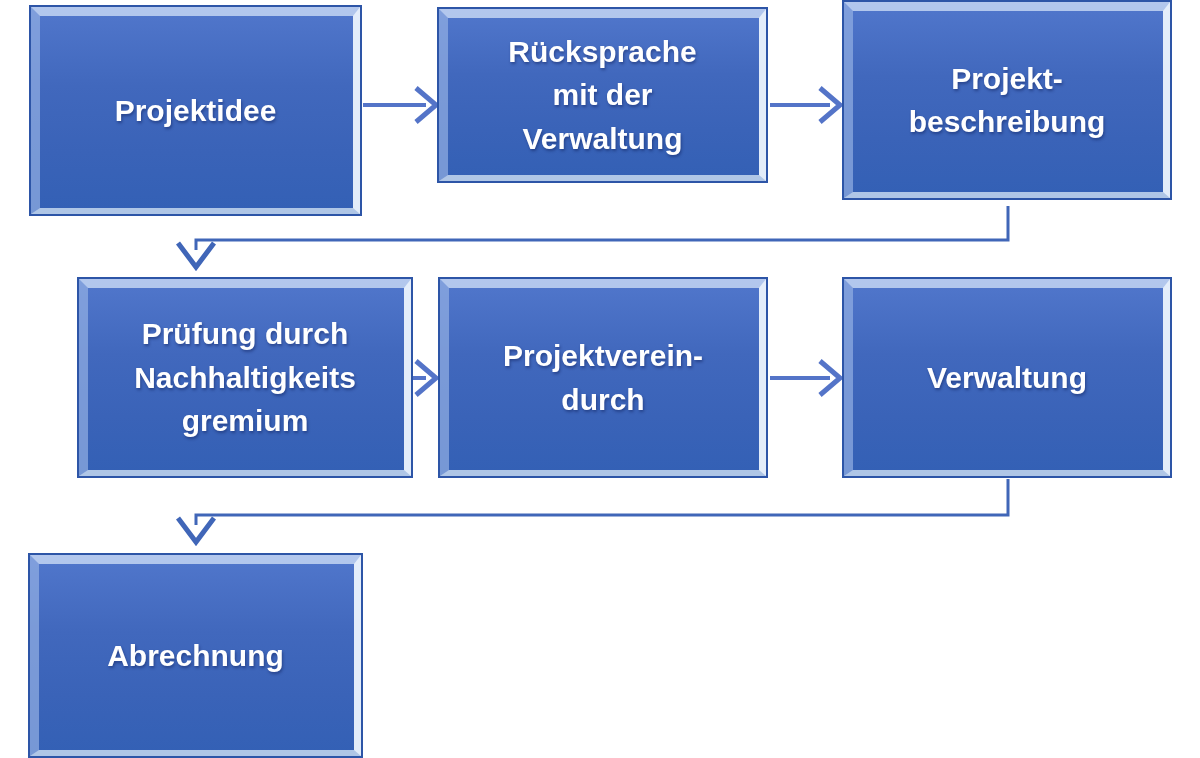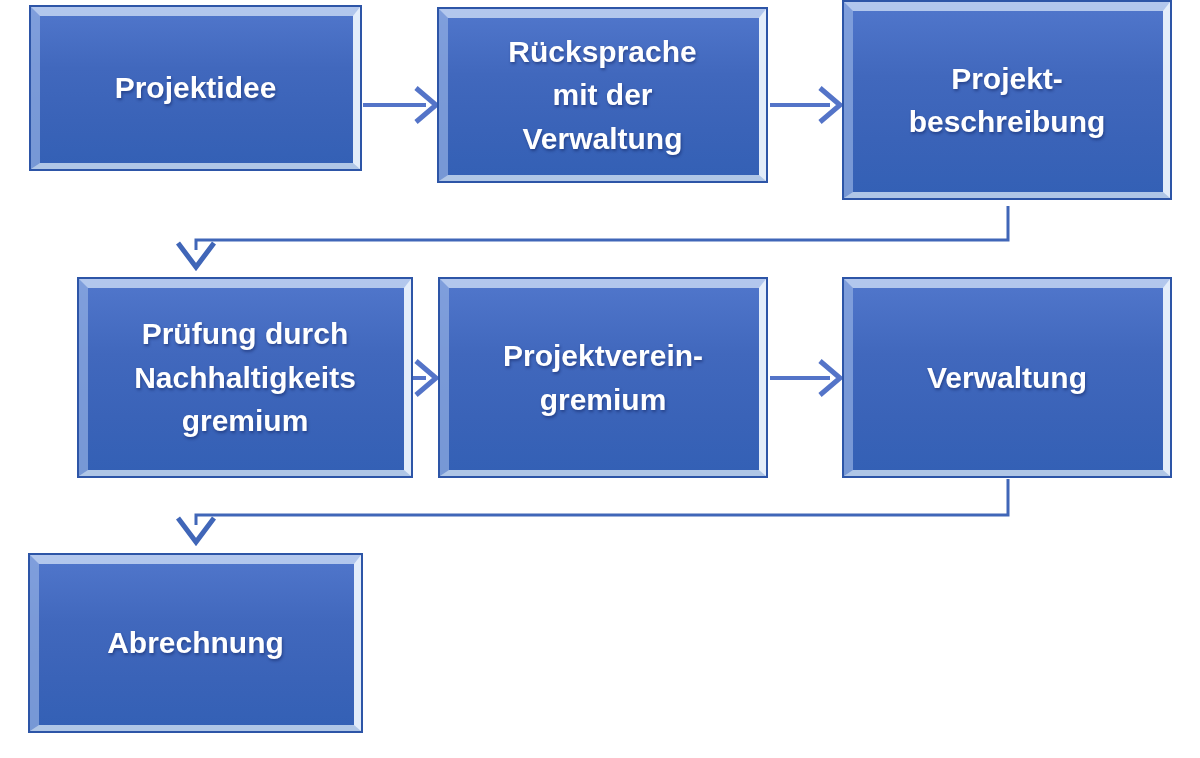--- a/index.html
+++ b/index.html
@@ -76,21 +76,21 @@
       <line x1="770" y1="378" x2="830" y2="378" stroke-width="4"></line>
       <polyline points="820,361 840,378 820,395" stroke-width="5"></polyline>
     </g>
 
     <g stroke="#4066b8" fill="none">
       <polyline points="1008,479 1008,515 196,515 196,525" stroke-width="3"></polyline>
       <polyline points="178,518 196,542 214,518" stroke-width="5"></polyline>
     </g>
   </svg>
 
-  <div class="box" style="left:29px; top:5px; width:333px; height:166px;">
+  <div class="box" style="left:29px; top:5px; width:333px; height:211px;">
     <span class="label">Projektidee</span>
   </div>
 
   <div class="box" style="left:437px; top:7px; width:331px; height:176px;">
     <span class="label">Rücksprache
 mit der
 Verwaltung</span>
   </div>
 
   <div class="box" style="left:842px; top:0; width:330px; height:200px;">
@@ -99,24 +99,24 @@
   </div>
 
   <div class="box" style="left:29px; top:277px; width:336px; height:201px;margin-left:48px;">
     <span class="label">Prüfung durch
 Nachhaltigkeits
 gremium</span>
   </div>
 
   <div class="box" style="left:438px; top:277px; width:330px; height:201px;">
     <span class="label">Projektverein-
-gremium</span>
+durch</span>
   </div>
 
   <div class="box" style="left:842px; top:277px; width:330px; height:201px;">
     <span class="label">Verwaltung</span>
   </div>
 
-  <div class="box" style="left:28px; top:553px; width:335px; height:180px;">
+  <div class="box" style="left:28px; top:553px; width:335px; height:205px;">
     <span class="label">Abrechnung</span>
   </div>
 
 </div>
 
 </body></html>

